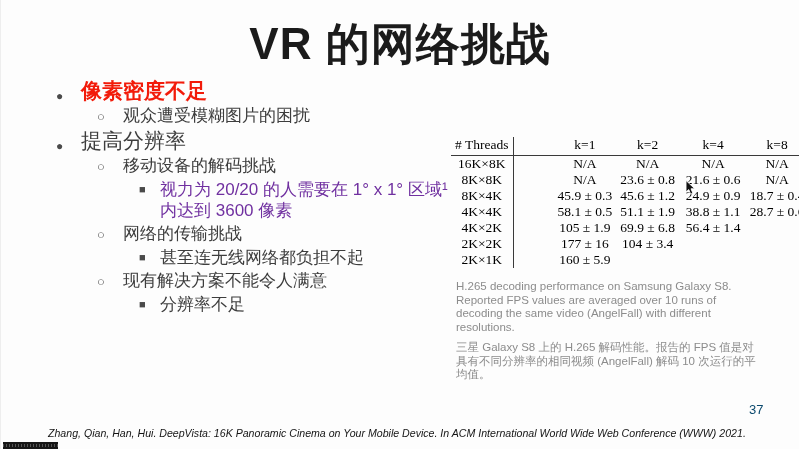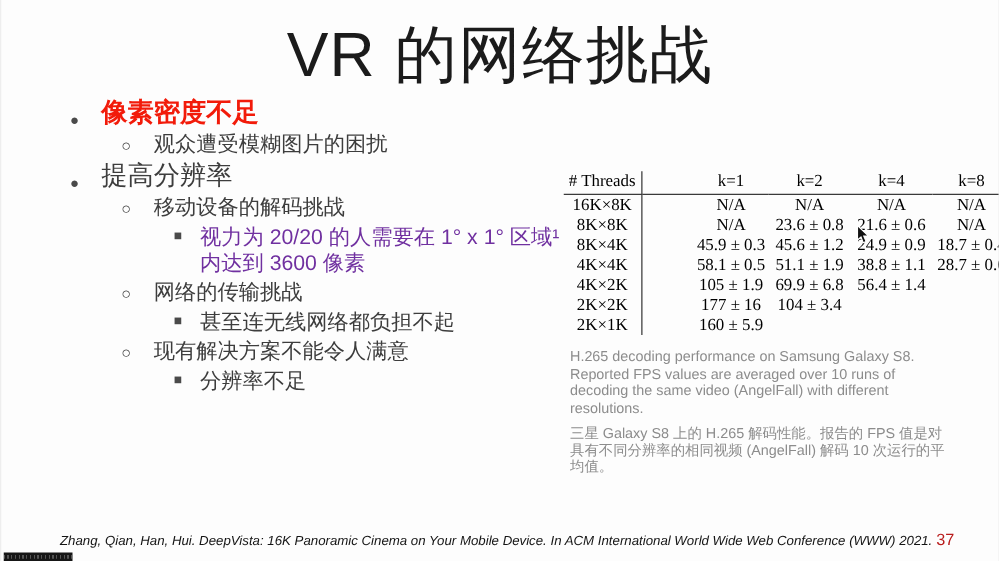--- a/index.html
+++ b/index.html
@@ -5,22 +5,22 @@
   * { margin:0; padding:0; box-sizing:border-box; }
   html,body { background:#e9e9e9; }
   body { font-family:"Liberation Sans", sans-serif; }
   .slide {
     position:relative; width:799px; height:449px;
     background:#fdfdfd; overflow:hidden;
     border-left:1px solid #eee;
   }
   .title {
     position:absolute; top:22px; left:0; width:100%;
-    text-align:center; font-size:50px; line-height:44px;
-    font-weight:normal; color:#1b1b1b; letter-spacing:1px;
+    text-align:center; font-size:44px; line-height:44px;
+    font-weight:bold; color:#1b1b1b; letter-spacing:1px;
   }
   .bullets { position:absolute; left:48px; top:76px; width:404px; color:#3d3d3d; }
   .bullets > div { position:relative; }
   .b1 { font-size:21px; line-height:24px; margin:3px 0; padding-left:32px; }
   .b1::before { content:"●"; position:absolute; left:7px; top:5px; font-size:12px; color:#4a4a4a; }
   .b2 { font-size:17px; line-height:20px; margin:3px 0; padding-left:74px; }
   .b2::before { content:"○"; position:absolute; left:48px; top:1px; font-size:13px; color:#4a4a4a; }
   .b3 { font-size:17px; line-height:21px; margin:1px 0; padding-left:111px; }
   .b3::before { content:"■"; position:absolute; left:90px; top:0px; font-size:11px; color:#4a4a4a; }
   .red { color:#f21b0a; font-weight:bold; }
@@ -39,22 +39,22 @@
   .paper-table .c1 { min-width:62px;padding-left:44px; }
   .paper-table .c2 { min-width:65px; }
   .paper-table .c3 { min-width:66px; }
   .paper-table .c4 { min-width:62px; }
   .caption {
     position:absolute; left:455px; top:280px; width:308px;
     font-size:11.5px; line-height:13.5px; color:#8c8c8c;
   }
   .caption p + p { margin-top:7px; }
   .page-number {
-    position:absolute; left:748px; top:424px;
-    font-size:13px; color:#b91c1c;
+    position:absolute; left:748px; top:402px;
+    font-size:13px; color:#0c4a6e;
   }
   .citation {
     position:absolute; left:47px; top:427px; width:700px;
     font-size:10.6px; font-style:italic; color:#141414; white-space:nowrap;
   }
   .watermark {
     position:absolute; left:2px; top:442px; width:55px; height:7px;
     background:#161616;
     background-image:repeating-linear-gradient(90deg,#555 0 1px,transparent 1px 3px);
     background-size:100% 3px; background-position:0 2px; background-repeat:no-repeat;

